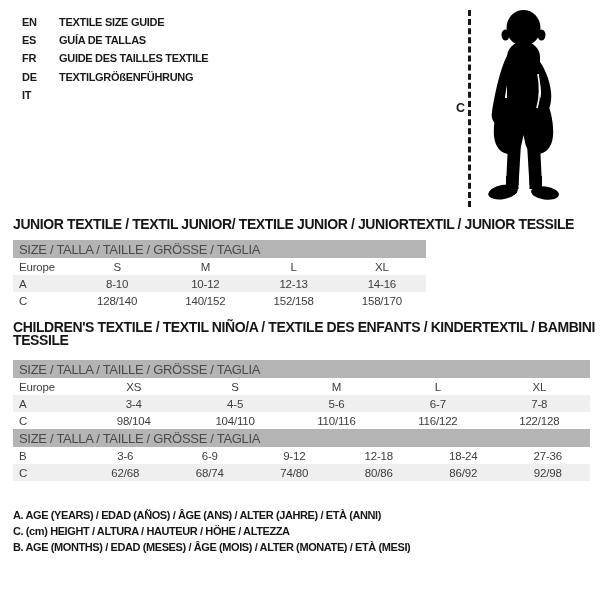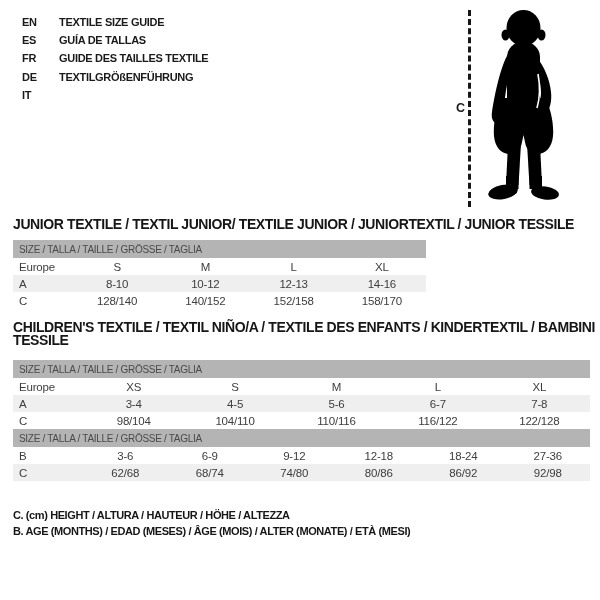--- a/index.html
+++ b/index.html
@@ -31,21 +31,21 @@
   .t-junior-title   { margin-top: 10px; margin-bottom: 9px; }
   .t-children-title { margin-top: 12px; margin-bottom: 13px; }
   .t-babies-title   { margin-top: 13px; margin-bottom: 8px; }
 
   table { border-collapse: collapse; table-layout: fixed; }
   .t-junior   { width: 413px; }
   .t-children { width: 577px; }
   .t-babies   { width: 577px; }
   th.bar {
     background: #b4b4b4; color: #4a4a4a; font-weight: normal;
-    text-align: left; font-size: 10px; letter-spacing: -0.3px;
+    text-align: left; font-size: 13px; letter-spacing: -0.3px;
     height: 18px; padding: 0 0 0 6px;
   }
   td { font-size: 11.5px; color: #3d3d3d; text-align: center; height: 17px; padding: 0; letter-spacing: -0.2px; }
   td.lbl { text-align: left; padding-left: 6px; }
   tr.shade td { background: #efefef; }
   col.lblcol-1 { width: 60px; }
   col.lblcol-2 { width: 70px; }
 
   
   .legend { margin: 26px 0 0 13px; }
@@ -231,17 +231,18 @@
           <td>74/80</td>
           <td>80/86</td>
           <td>86/92</td>
           <td>92/98</td>
         </tr>
       </tbody>
     </table>
   </div>
 
   <div class="legend">
+    <div class="legend-line">A. AGE (YEARS) / EDAD (AÑOS) / ÂGE (ANS) / ALTER (JAHRE) / ETÀ (ANNI)</div>
     <div class="legend-line">C. (cm) HEIGHT / ALTURA / HAUTEUR / HÖHE / ALTEZZA</div>
     <div class="legend-line">B. AGE (MONTHS) / EDAD (MESES) / ÂGE (MOIS) / ALTER (MONATE) / ETÀ (MESI)</div>
   </div>
 
 </div>
 
 </body></html>

